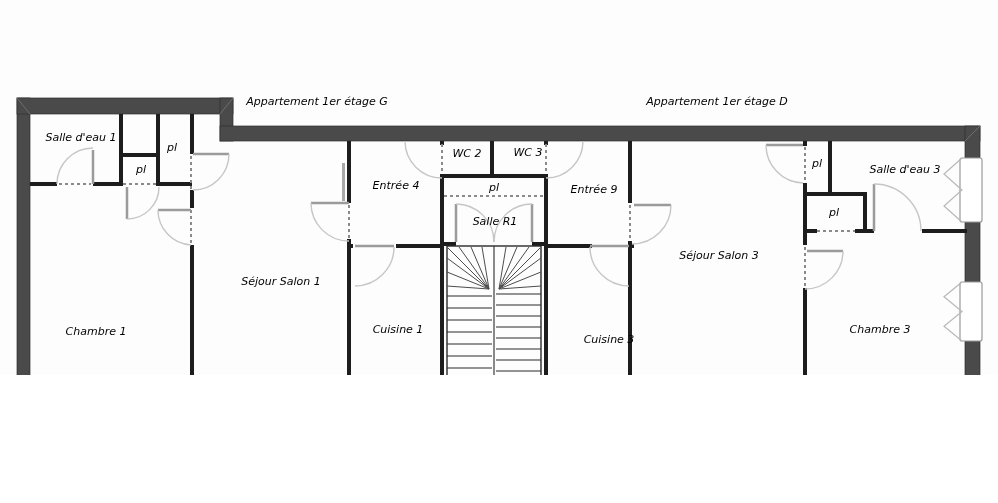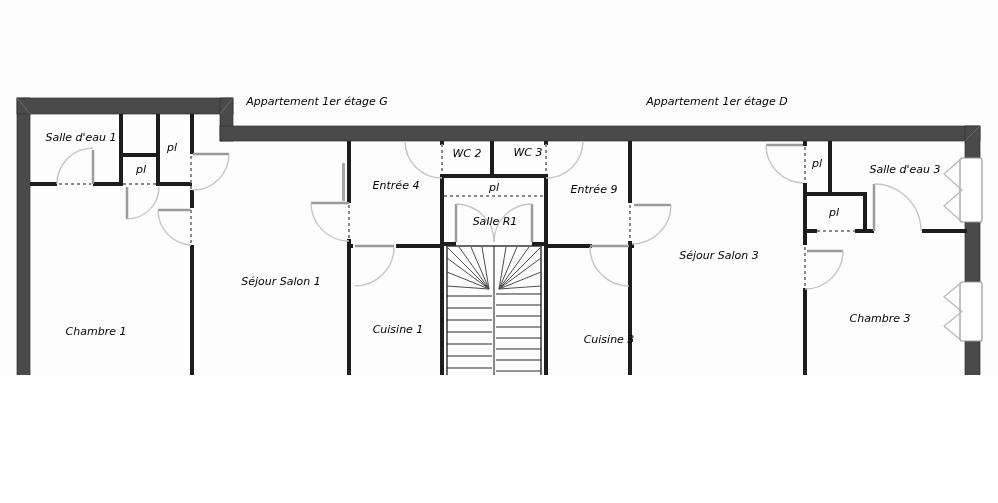--- a/index.html
+++ b/index.html
@@ -236,21 +236,21 @@
   <div class="lbl" style="left:467px;top:153px;">WC 2</div>
   <div class="lbl" style="left:520px;top:152px;margin-left:8px;">WC 3</div>
   <div class="lbl" style="left:494px;top:187px;">pl</div>
   <div class="lbl" style="left:495px;top:221px;">Salle R1</div>
   <div class="lbl" style="left:594px;top:189px;">Entrée 9</div>
   <div class="lbl" style="left:609px;top:339px;">Cuisine 3</div>
   <div class="lbl" style="left:719px;top:255px;">Séjour Salon 3</div>
   <div class="lbl" style="left:817px;top:163px;">pl</div>
   <div class="lbl" style="left:834px;top:212px;">pl</div>
   <div class="lbl" style="left:905px;top:169px;">Salle d'eau 3</div>
-  <div class="lbl" style="left:880px;top:318px;">Chambre 3</div>
+  <div class="lbl" style="left:880px;top:329px;">Chambre 3</div>
 
   <div>
     <div class="logo-panel"></div>
     <div class="logo-associates">&amp; associés</div>
     <div class="logo-h">H</div>
     <div class="logo-ugo">UGO</div>
     <div class="logo-tagline">immobilier</div>
   </div>
 
 </div>

